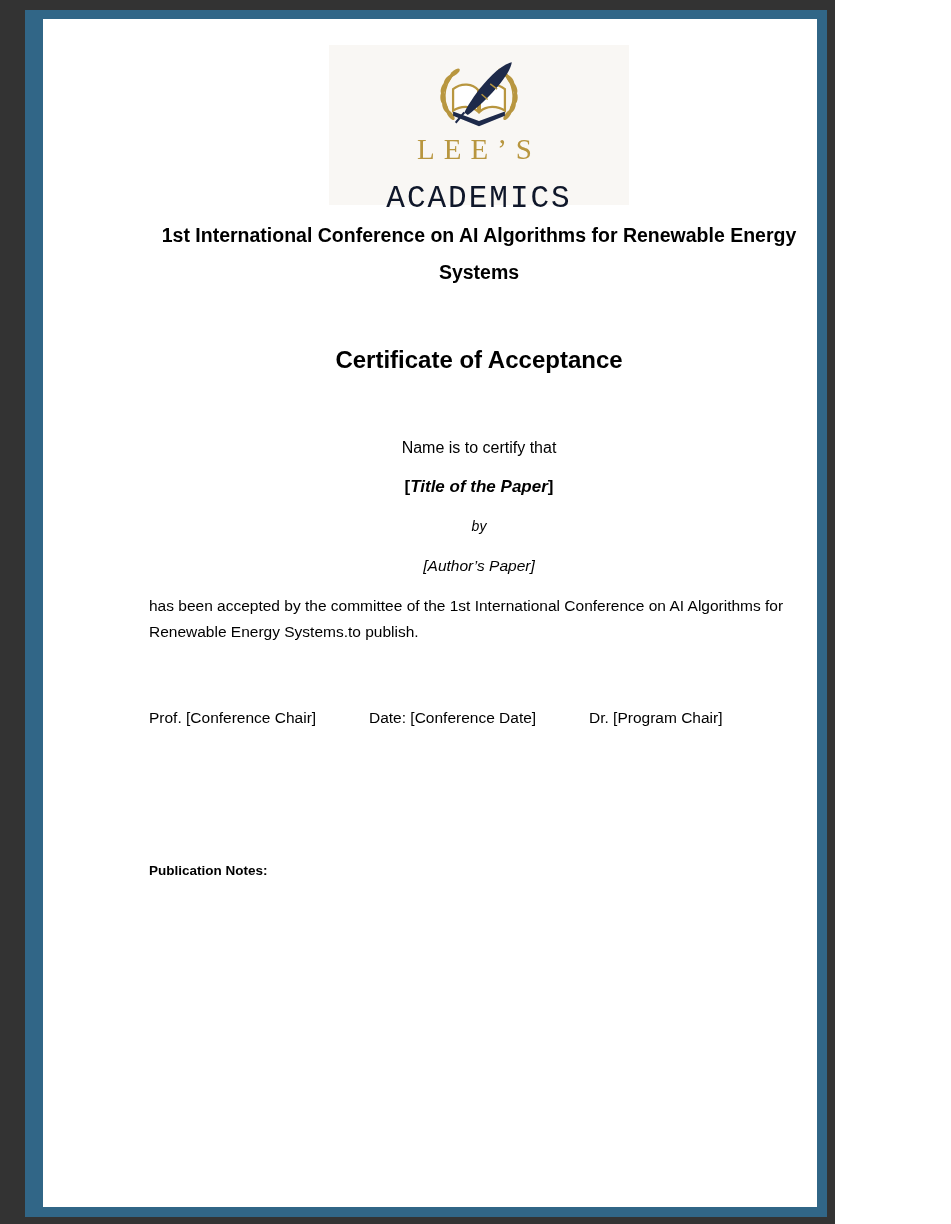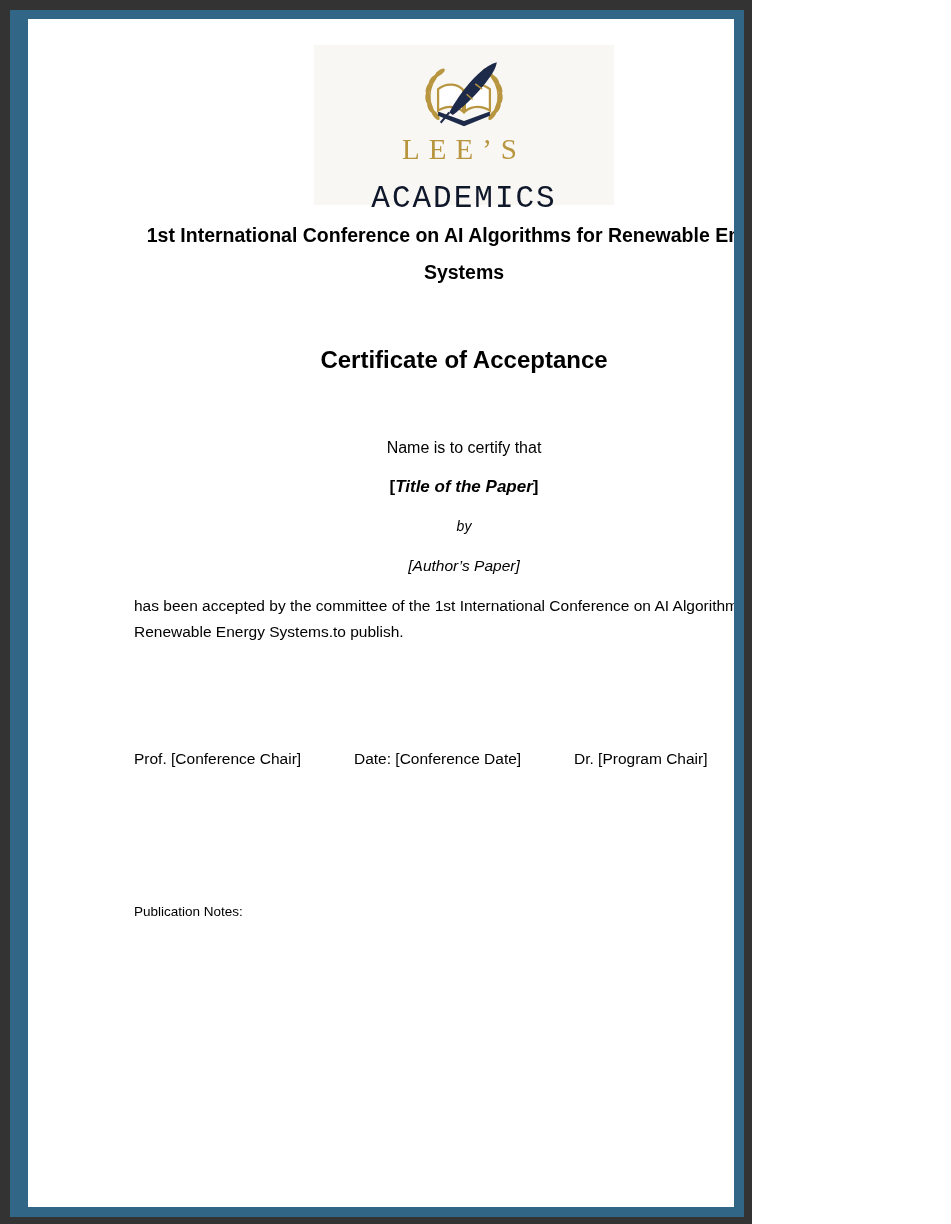--- a/index.html
+++ b/index.html
@@ -3,24 +3,24 @@
 <meta charset="utf-8">
 <style>
   html, body { margin: 0; padding: 0; }
   body {
     width: 951px; height: 1224px;
     font-family: "Liberation Sans", sans-serif;
     color: #000;
     background: #ffffff;
   }
   .frame-outer {
-    width: 752px; height: 1224px;
+    width: 835px; height: 1224px;
     box-sizing: border-box;
     background: #333333;
-    padding: 10px 8px 7px 10px;
+    padding: 10px 8px 7px 25px;
   }
   .frame-band {
     width: 100%; height: 100%;
     box-sizing: border-box;
     background: #316687;
     padding: 9px 10px 10px 18px;
   }
   .page {
     width: 100%; height: 100%;
     box-sizing: border-box;
@@ -68,33 +68,33 @@
   .paper-title .inner { font-style: italic; }
   .by-line { margin-top: 21px; font-size: 14px; font-style: italic; }
   .author-line { margin-top: 23px; font-size: 15.5px; font-style: italic; }
   .accept-par {
     margin-top: 18px;
     text-align: left;
     font-size: 15.5px; line-height: 26px;
   }
   
   .sig-row { display: flex; text-align: left; font-size: 15.5px; }
-  .sig-row-1 { margin-top: 105px; }
+  .sig-row-1 { margin-top: 64px; }
   .sig-row-2 { margin-top: 19px; }
   .sig-col-a { width: 220px; }
   .sig-col-b { width: 220px; }
   .sig-col-c { width: 220px; }
   
   .notes {
     margin-top: 133px;
     text-align: left;
     font-size: 13.5px; line-height: 21px;
     width: 660px;
   }
-  .notes-heading { font-weight: normal; margin-top: 48px; }
+  .notes-heading { font-weight: bold; margin-top: 48px; }
   .notes-text { white-space: pre-wrap; }
   .notes-text .bold { font-weight: bold; }
 </style>
 </head>
 <body>
 
 <div class="frame-outer">
   <div class="frame-band">
     <div class="page">
       <div class="content">

